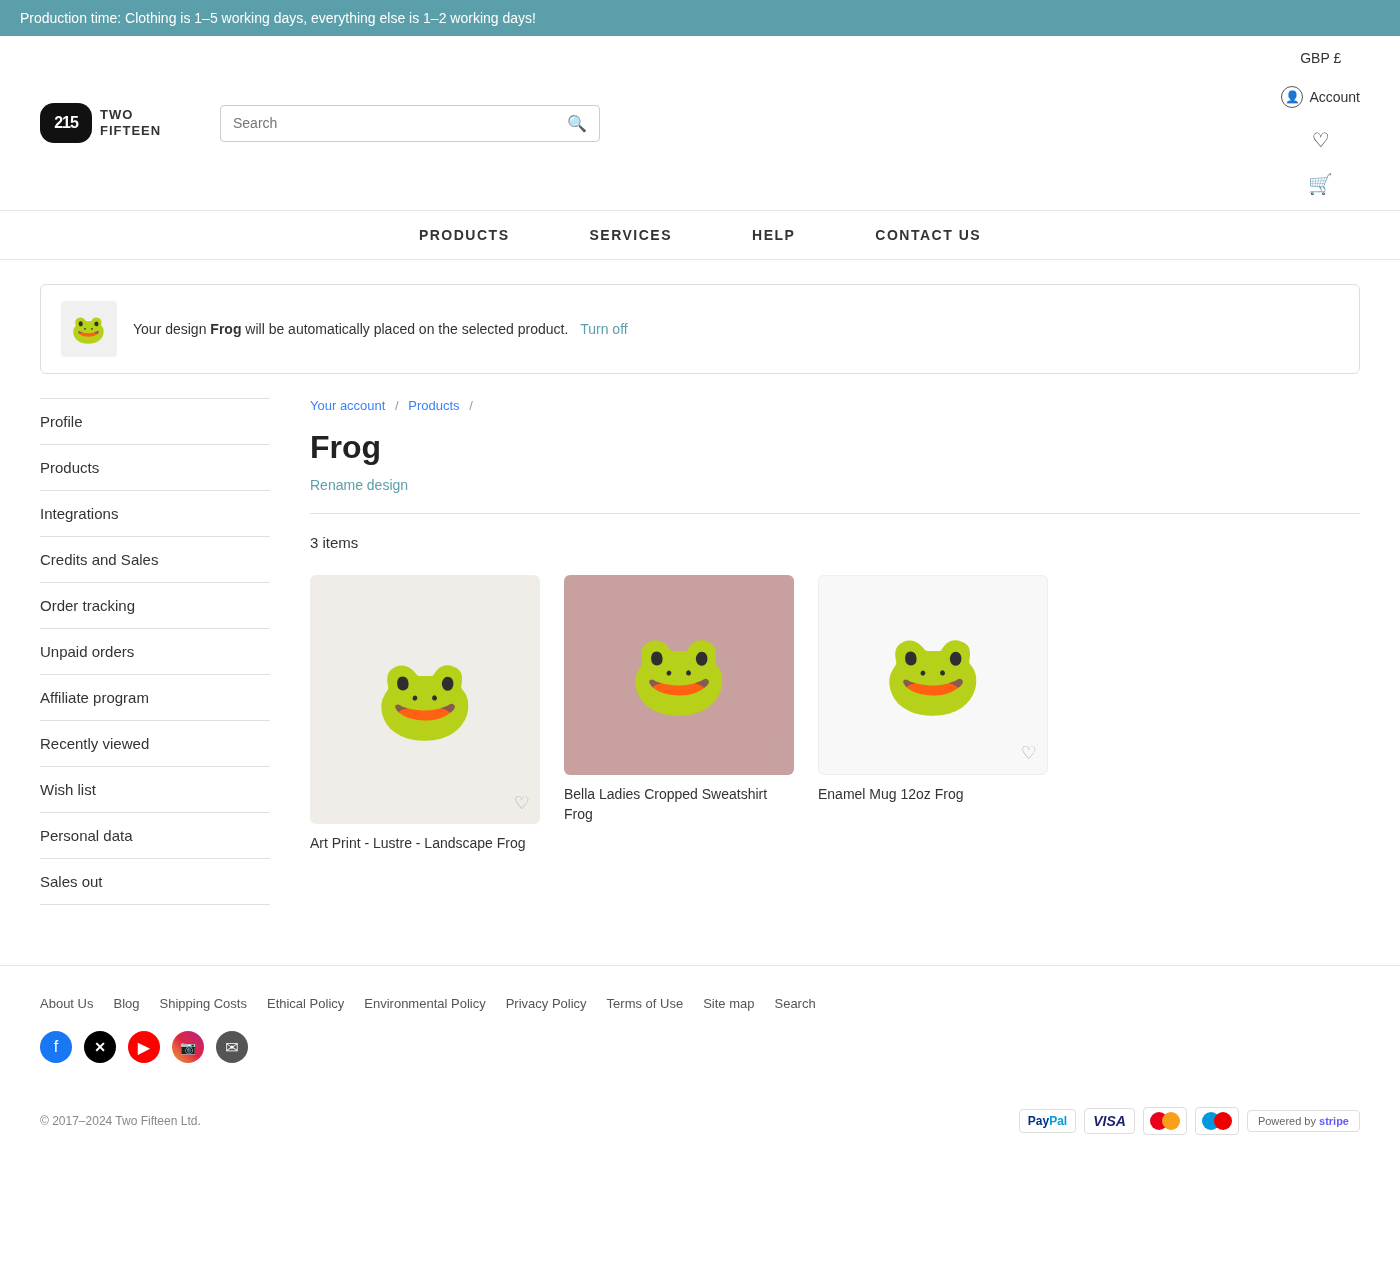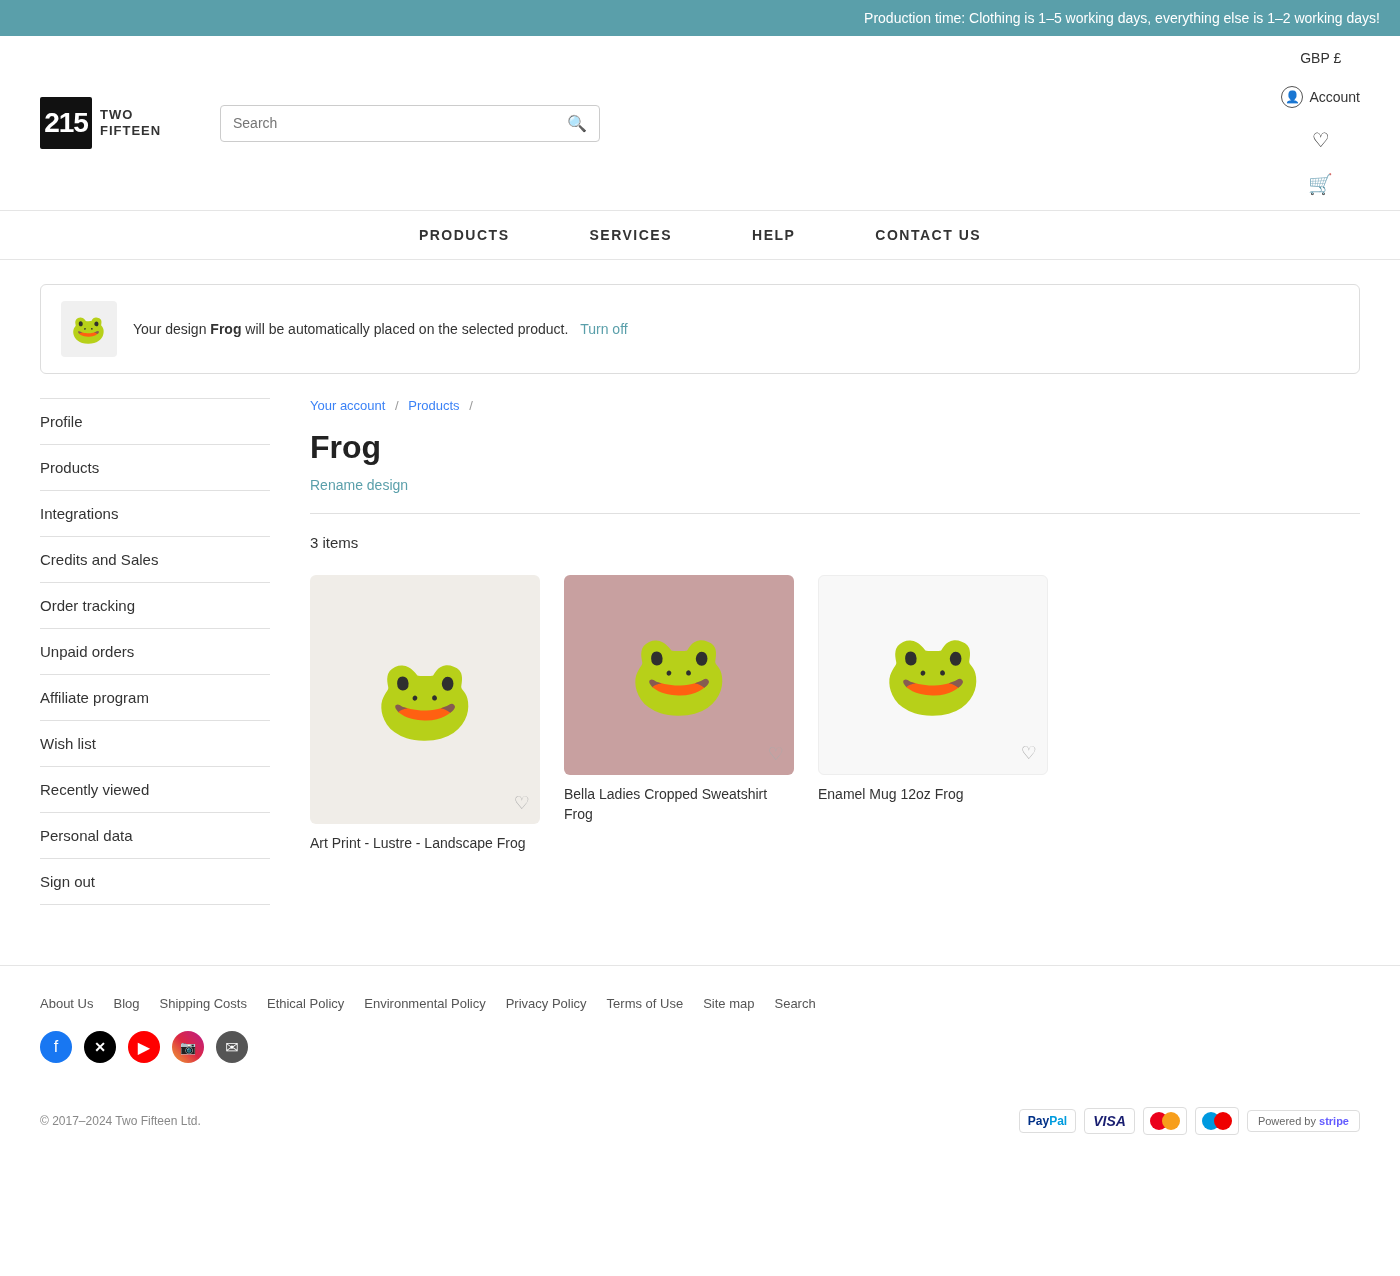--- a/index.html
+++ b/index.html
@@ -2,21 +2,21 @@
 <html><head>
   <meta charset="utf-8">
   <style>
     *, *::before, *::after { box-sizing: border-box; margin: 0; padding: 0; }
     body { font-family: Arial, Helvetica, sans-serif; font-size: 15px; color: #333; background: #fff; }
 
     
     .top-banner {
       background: #5a9faa;
       color: #fff;
-      text-align: right;
+      text-align: left;
       padding: 10px 20px;
       font-size: 14px;
     }
 
     
     .header {
       display: flex;
       align-items: center;
       padding: 14px 40px;
       border-bottom: 1px solid #e5e5e5;
@@ -24,28 +24,28 @@
     }
     .logo-box {
       display: flex;
       align-items: center;
       gap: 8px;
       min-width: 160px;
     }
     .logo-square {
       background: #111;
       color: #fff;
-      font-size: 28px;
+      font-size: 16px;
       font-weight: 900;
       width: 52px;
-      height: 52px;
-      display: flex;
-      align-items: center;
-      justify-content: center;
-      border-radius: 2px;
+      height: 40px;
+      display: flex;
+      align-items: center;
+      justify-content: center;
+      border-radius: 14px;
       letter-spacing: -1px;
     }
     .logo-text {
       font-size: 13px;
       font-weight: 700;
       line-height: 1.2;
       text-transform: uppercase;
       letter-spacing: 1px;
     }
     .search-bar {
@@ -360,24 +360,24 @@
 <div class="main-layout">
 
   <nav class="sidebar">
     <a class="sidebar-item">Profile</a>
     <a class="sidebar-item">Products</a>
     <a class="sidebar-item">Integrations</a>
     <a class="sidebar-item">Credits and Sales</a>
     <a class="sidebar-item">Order tracking</a>
     <a class="sidebar-item">Unpaid orders</a>
     <a class="sidebar-item">Affiliate program</a>
+    <a class="sidebar-item">Recently viewed</a>
     <a class="sidebar-item">Wish list</a>
-    <a class="sidebar-item">Recently viewed</a>
     <a class="sidebar-item">Personal data</a>
-    <a class="sidebar-item">Sign out</a>
+    <a class="sidebar-item">Sales out</a>
   </nav>
 
   <main class="content">
     <div class="breadcrumb">
       <a>Your account</a>
       <span> / </span>
       <a>Products</a>
       <span> /</span>
     </div>
 

